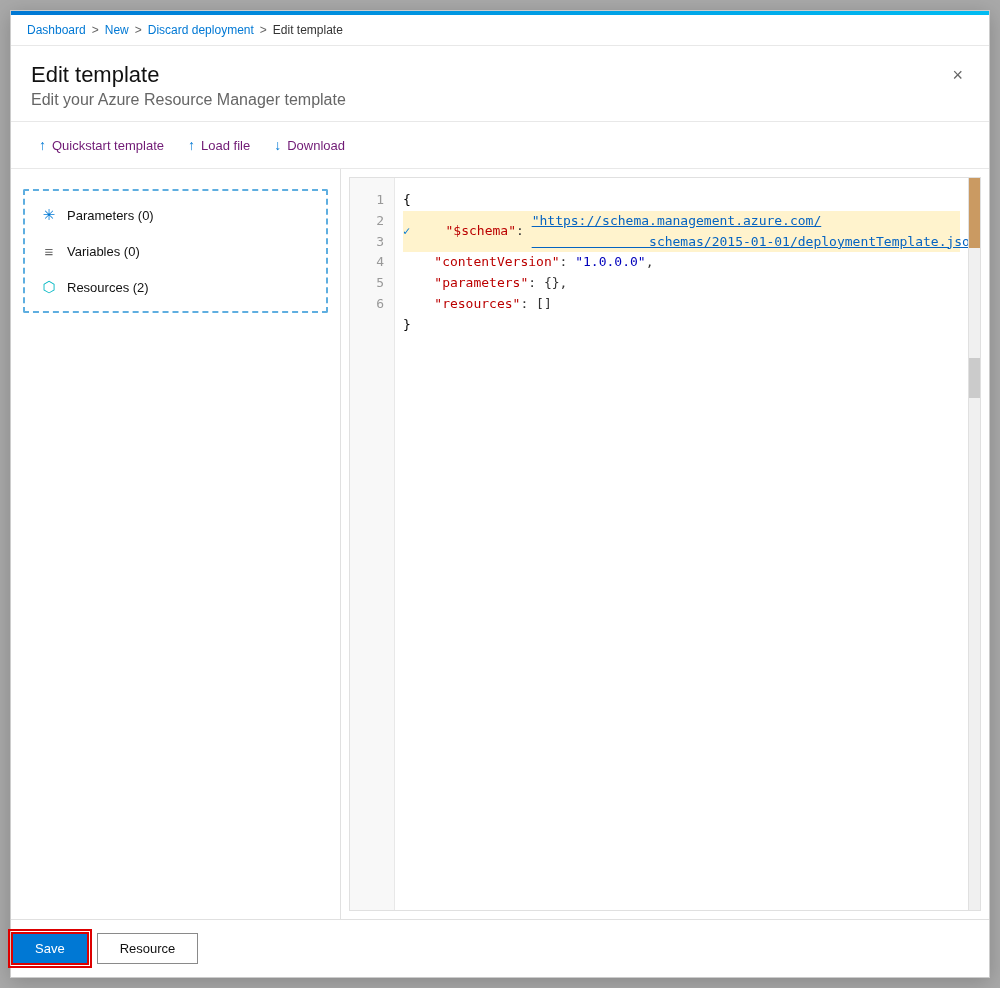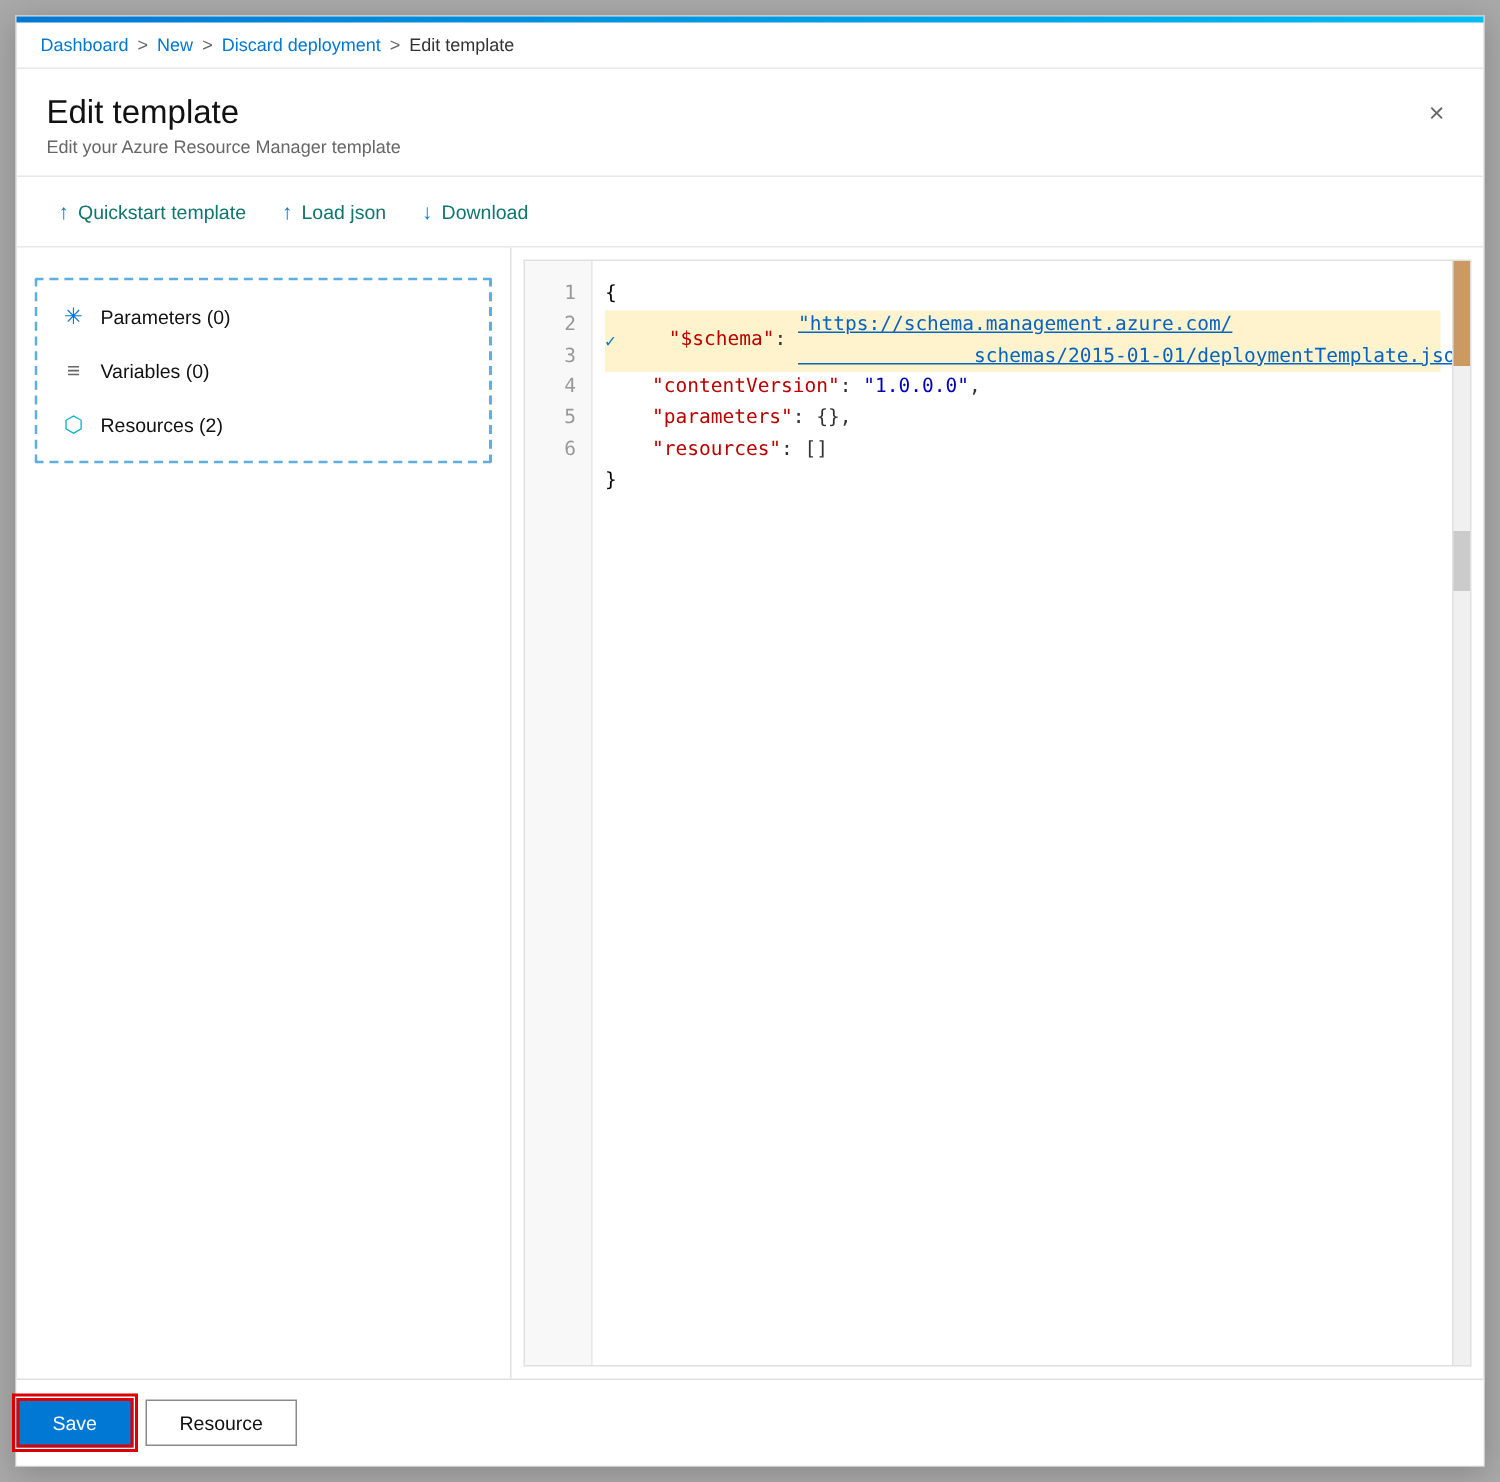--- a/index.html
+++ b/index.html
@@ -68,21 +68,21 @@
       border-bottom: 1px solid #e8e8e8;
       flex-shrink: 0;
     }
     .header-left {}
     .header-title {
       font-size: 22px;
       font-weight: 300;
       color: #111;
     }
     .header-subtitle {
-      font-size: 12px;
+      font-size: 16px;
       color: #666;
       margin-top: 3px;
     }
     .close-btn {
       background: none;
       border: none;
       cursor: pointer;
       font-size: 18px;
       color: #666;
       padding: 4px 6px;
@@ -97,21 +97,21 @@
       gap: 0;
       flex-shrink: 0;
     }
     .toolbar-btn {
       display: flex;
       align-items: flex-end;
       gap: 6px;
       background: none;
       border: none;
       cursor: pointer;
-      color: #0f766e;
+      color: #701a75;
       font-size: 13px;
       padding: 5px 12px;
       font-family: inherit;
     }
     .toolbar-icon {
       font-size: 14px;
       color: #0078d4;
     }
     
     .main-content {
@@ -293,21 +293,21 @@
       <button class="close-btn">×</button>
     </div>
 
     <div class="toolbar">
       <button class="toolbar-btn">
         <span class="toolbar-icon arrow-up"></span>
         <span>Quickstart template</span>
       </button>
       <button class="toolbar-btn">
         <span class="toolbar-icon arrow-up"></span>
-        <span>Load json</span>
+        <span>Load file</span>
       </button>
       <button class="toolbar-btn">
         <span class="toolbar-icon arrow-down"></span>
         <span>Download</span>
       </button>
     </div>
 
     <div class="main-content">
 
       <div class="left-panel">

